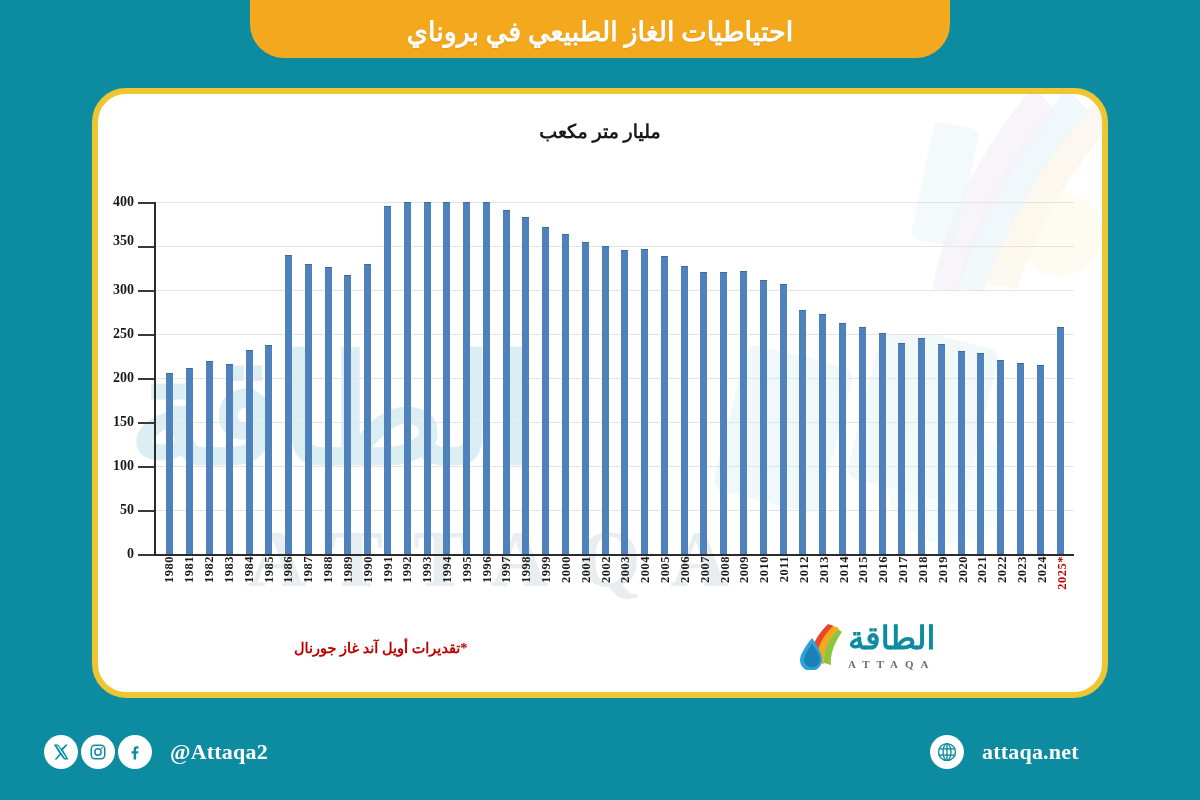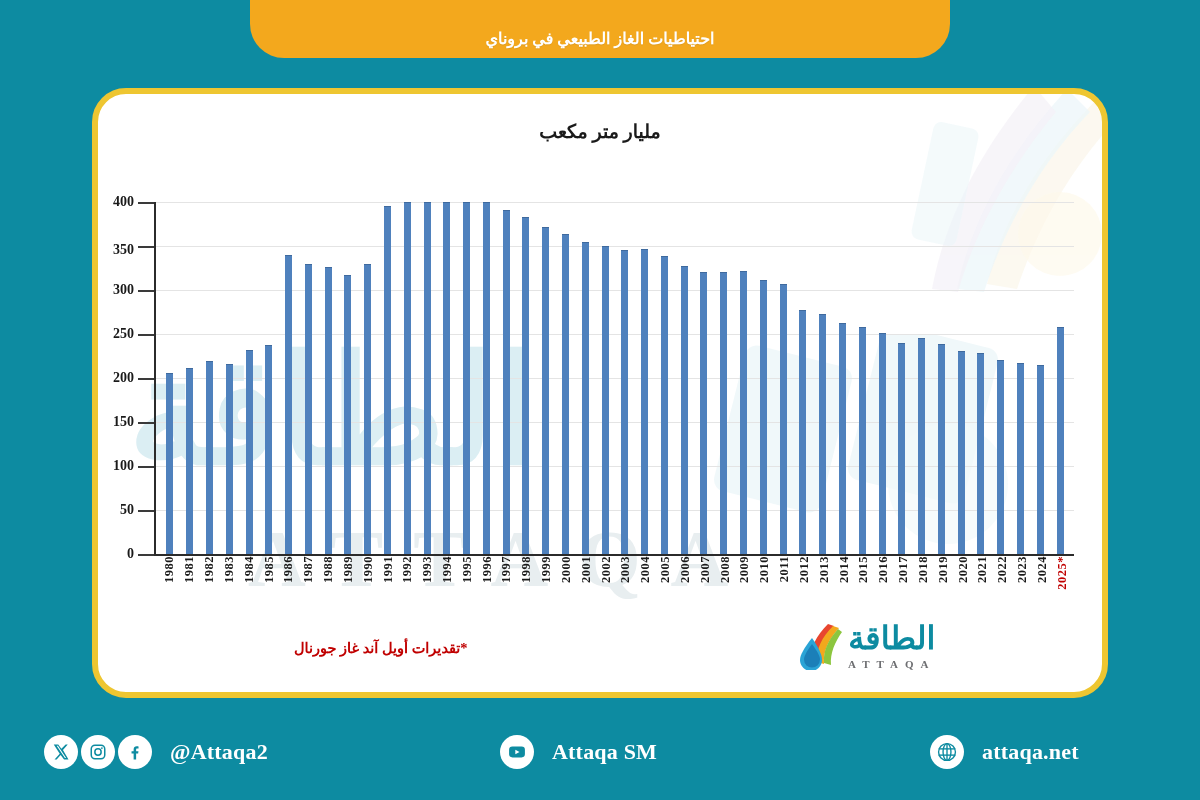--- a/index.html
+++ b/index.html
@@ -20,21 +20,21 @@
     position: absolute;
     left: 250px; top: -26px;
     width: 700px; height: 84px;
     background: #f3a81d;
     border-radius: 0 0 34px 34px;
     display: flex; align-items: flex-end; justify-content: center;
     padding-bottom: 10px;
   }
   #title-pill .title-text {
     color: #ffffff;
-    font-size: 16px;
+    font-size: 27px;
     font-weight: bold;
     direction: rtl;
     text-align: center;
     letter-spacing: .3px;
     text-shadow: 0 1px 1px rgba(0,0,0,.08);
   }
 
   
   #card {
     position: absolute;
@@ -268,21 +268,21 @@
             <div class="ytick" style="top: 176px;"></div>
             <div class="ylabel" style="top: 176px; font-family: Liberation Serif, serif;">200</div>
             <div class="gridline" style="top: 132px;"></div>
             <div class="ytick" style="top: 132px;"></div>
             <div class="ylabel" style="top: 132px;">250</div>
             <div class="gridline" style="top: 88px;"></div>
             <div class="ytick" style="top: 88px;"></div>
             <div class="ylabel" style="top: 88px;">300</div>
             <div class="gridline" style="top: 44px;"></div>
             <div class="ytick" style="top: 44px;"></div>
-            <div class="ylabel" style="top: 48px;">350</div>
+            <div class="ylabel" style="top: 39px;">350</div>
             <div class="gridline" style="top: 0px;"></div>
             <div class="ytick" style="top: 0px;"></div>
             <div class="ylabel" style="top: 0px;">400</div>
           </div>
         <div id="yaxis-line"></div>
         <div id="bars">
             <div class="barwrap">
               <div class="bar" title="1980: 206" style="height: 181.28px; background: rgb(79, 129, 189);"></div>
             </div>
             <div class="barwrap">
@@ -602,29 +602,20 @@
         </div>
         <div class="icon-circle">
           <svg width="18" height="18" viewBox="0 0 24 24" fill="#0d8ba1">
             <path d="M13.5 22v-8h2.7l.4-3.1h-3.1V8.9c0-.9.25-1.5 1.55-1.5h1.65V4.6c-.3-.04-1.3-.13-2.45-.13-2.42 0-4.08 1.48-4.08 4.2v2.22H7.4V14h2.77v8h3.33Z"></path>
           </svg>
         </div>
       </div>
       <div class="bhandle">@Attaqa2</div>
     </div>
 
-    <div class="bgroup" id="bgroup-yt">
-      <div class="icon-circle">
-        <svg width="20" height="20" viewBox="0 0 24 24" fill="#0d8ba1">
-          <rect x="2.5" y="5.5" width="19" height="13" rx="4"></rect>
-          <path d="M10 9.2v5.6l5-2.8-5-2.8Z" fill="#ffffff"></path>
-        </svg>
-      </div>
-      <div class="bhandle">Attaqa SM</div>
-    </div>
 
     <div class="bgroup" id="bgroup-web">
       <div class="icon-circle">
         <svg width="22" height="22" viewBox="0 0 24 24" fill="none" stroke="#0d8ba1" stroke-width="1.5">
           <circle cx="12" cy="12" r="9.2"></circle>
           <ellipse cx="12" cy="12" rx="4.3" ry="9.2"></ellipse>
           <line x1="2.9" y1="8.6" x2="21.1" y2="8.6"></line>
           <line x1="2.9" y1="15.4" x2="21.1" y2="15.4"></line>
           <line x1="12" y1="2.8" x2="12" y2="21.2"></line>
         </svg>

